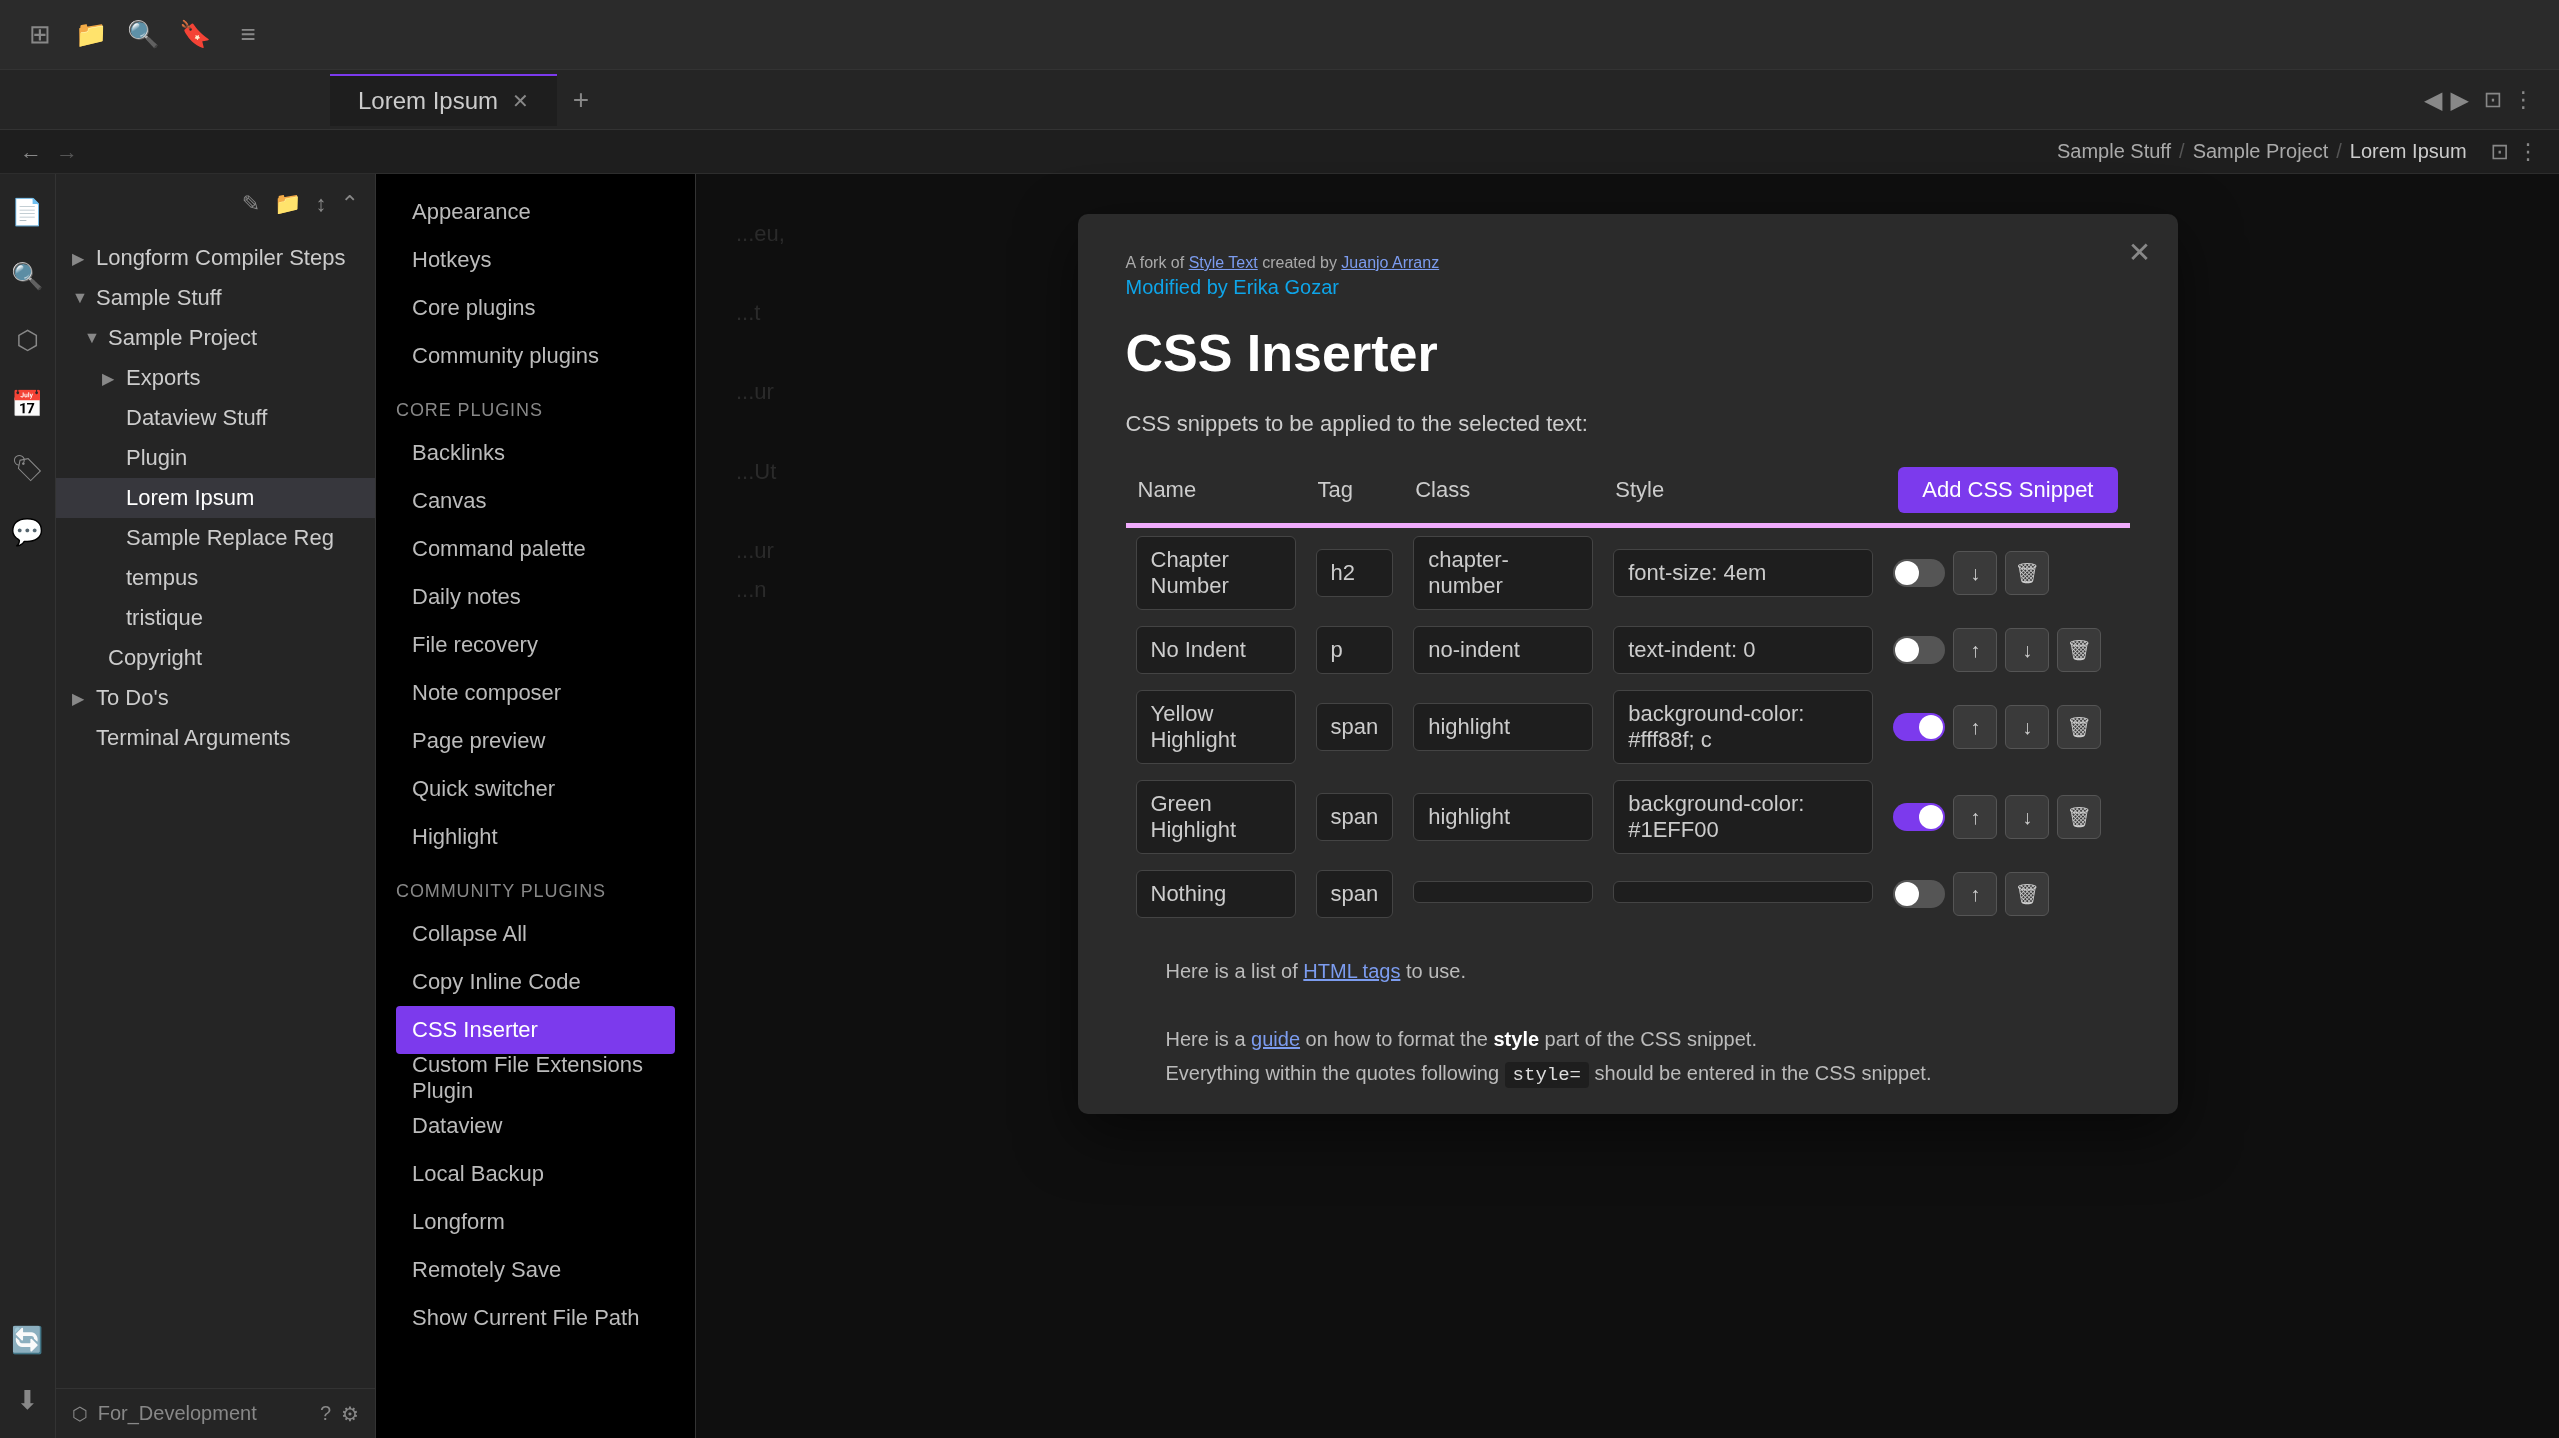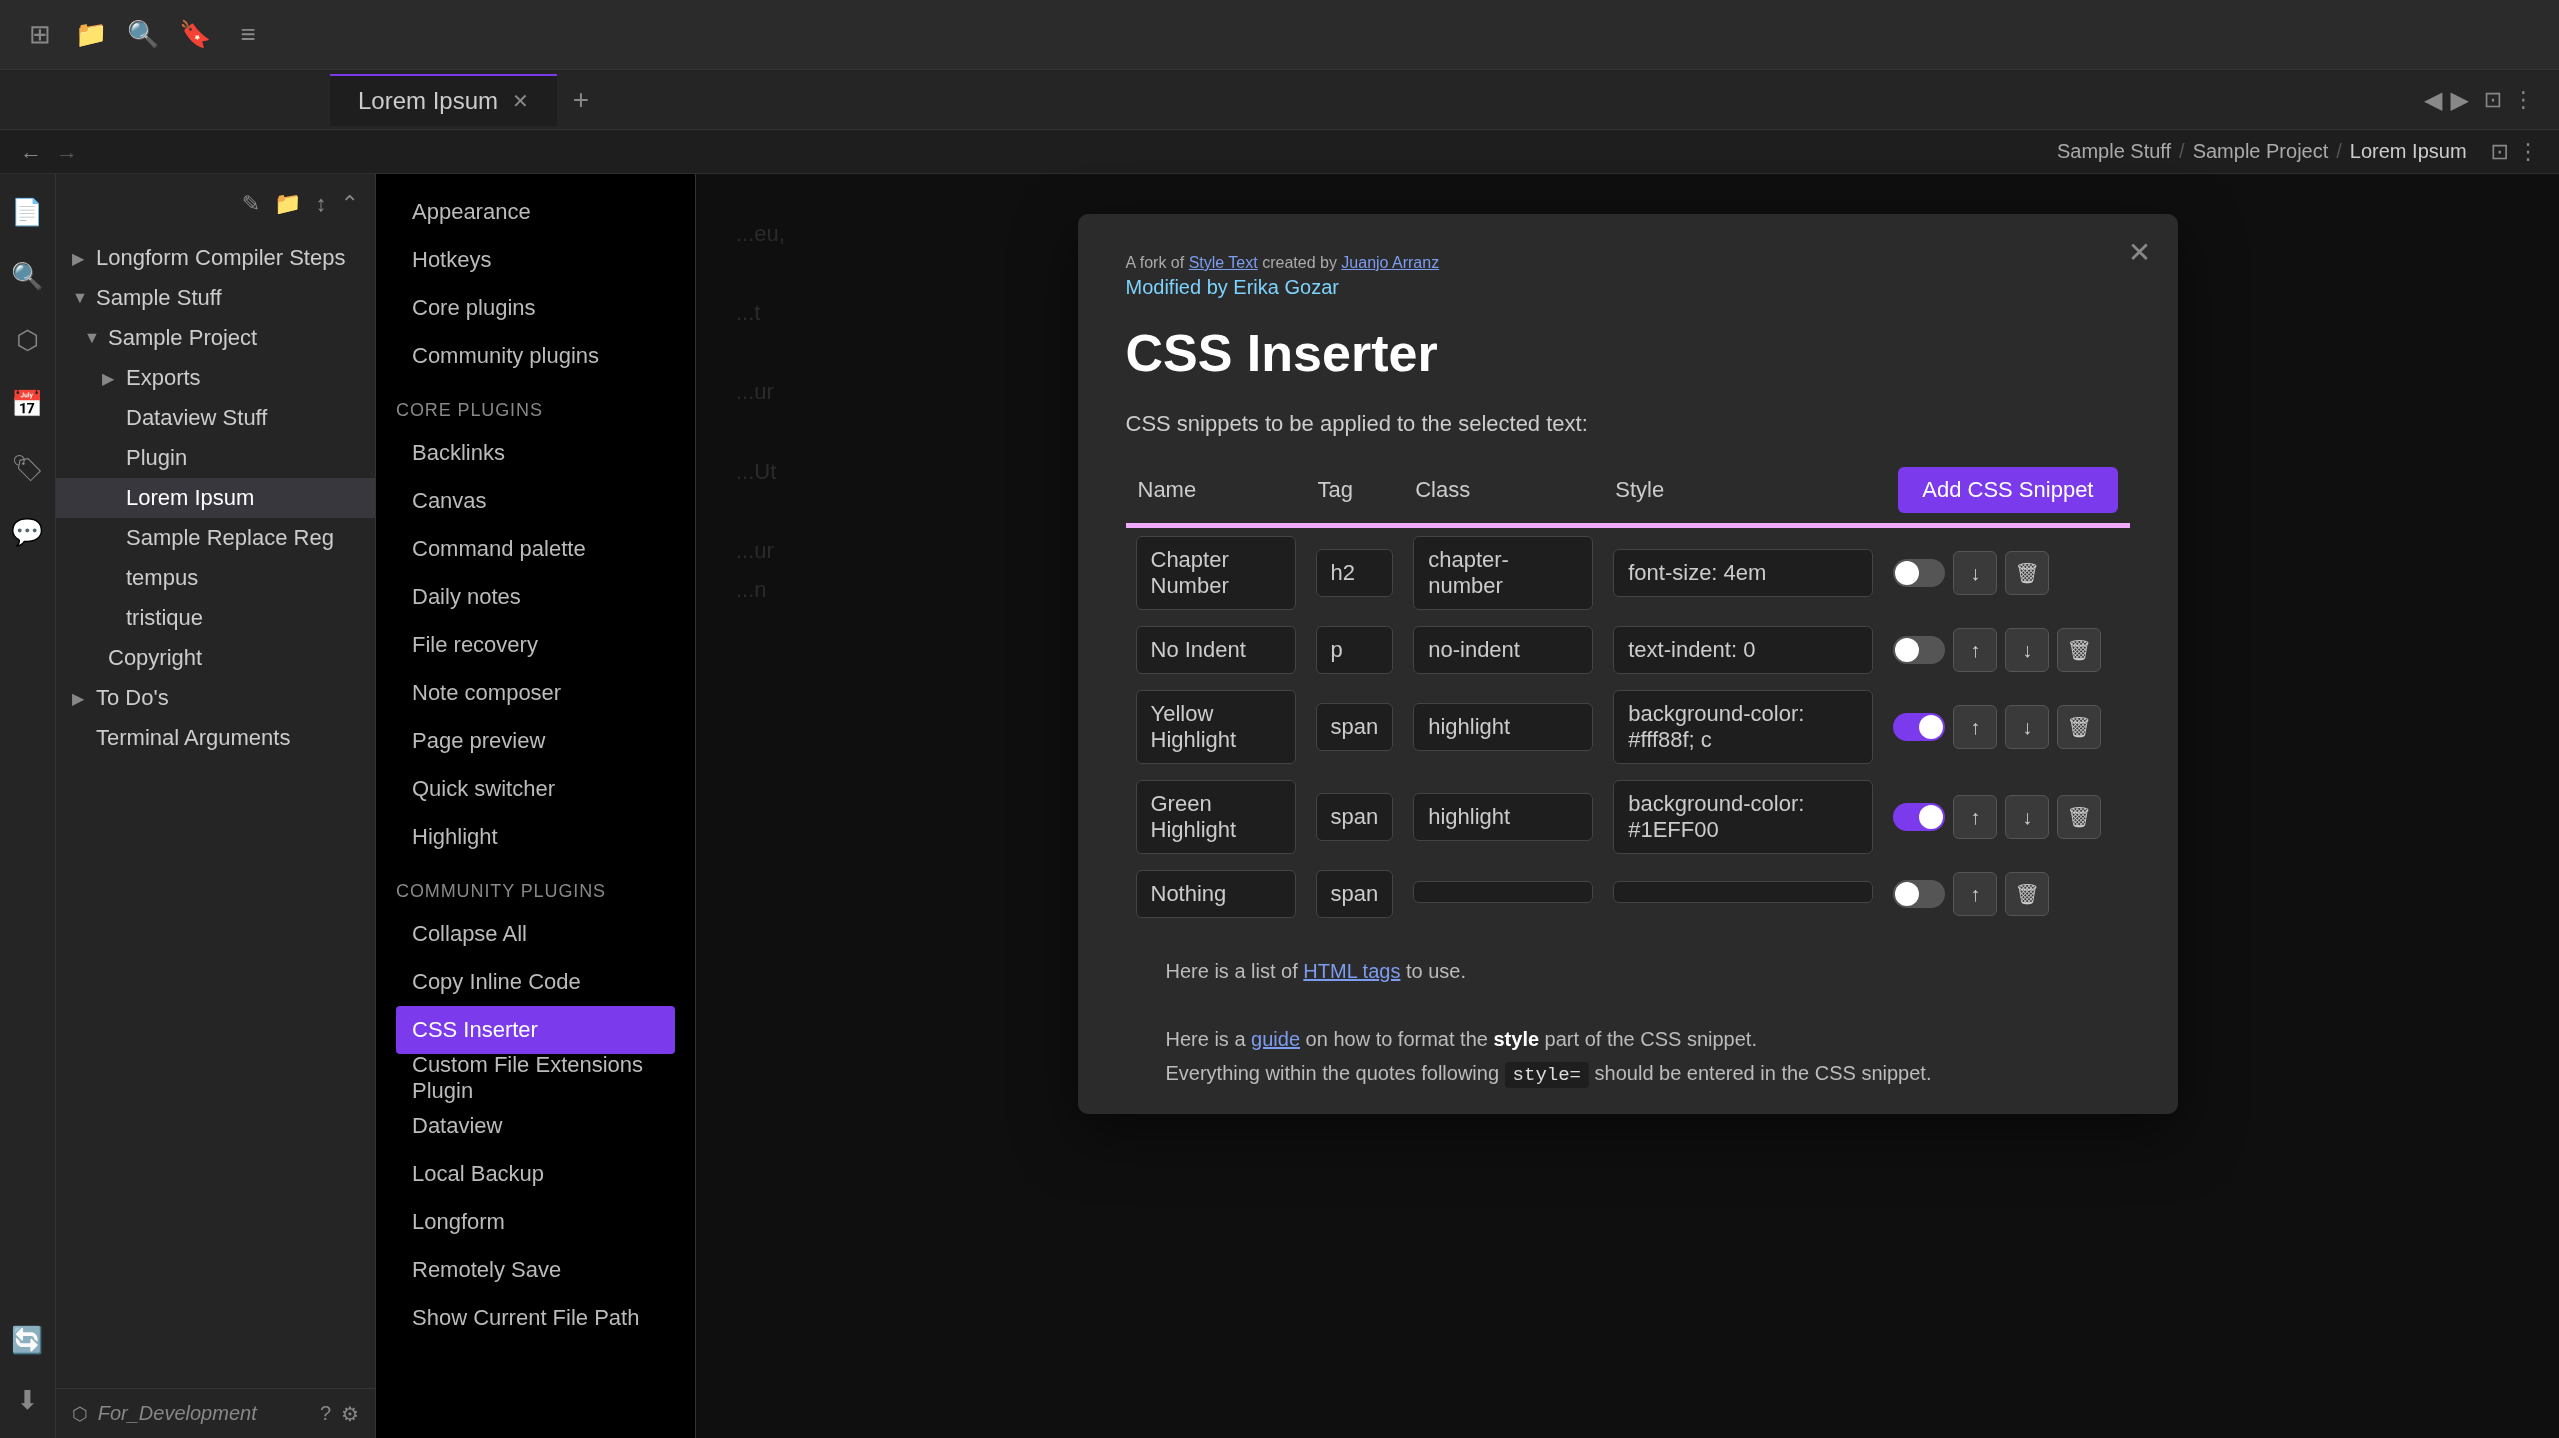--- a/index.html
+++ b/index.html
@@ -222,21 +222,21 @@
       display: flex; align-items: center; justify-content: center;
     }
     .modal-subtitle {
       font-size: 16px;
       color: #aaa;
       margin-bottom: 4px;
     }
     .modal-subtitle a { color: #7c9cef; text-decoration: underline; cursor: pointer; }
     .modal-modified {
       font-size: 20px;
-      color: #7dd3fc;
+      color: #0ea5e9;
       margin-bottom: 24px;
     }
     .modal-title {
       font-size: 52px;
       font-weight: 700;
       color: #fff;
       margin-bottom: 28px;
     }
     .modal-desc {
       font-size: 22px;
@@ -456,21 +456,21 @@
         <span class="arrow">▶</span>
         <span>To Do's</span>
       </div>
       <div class="tree-item indent-0">
         <span class="arrow" style="visibility:hidden;"></span>
         <span>Terminal Arguments</span>
       </div>
     </div>
     <div style="height:50px; border-top:1px solid #333; display:flex; align-items:center; padding:0 16px; gap:10px;">
       <span style="font-size:18px; color:#888;">⬡</span>
-      <span style="font-size:20px; color:#888;font-style:italic;">For_Development</span>
+      <span style="font-size:20px; color:#888;">For_Development</span>
       <span style="margin-left:auto; font-size:20px; color:#888; cursor:pointer;">?</span>
       <span style="font-size:20px; color:#888; cursor:pointer;">⚙</span>
     </div>
   </div>
 
   <div class="settings-sidebar">
     <div class="settings-group">
       <div class="settings-item">
         <span>Appearance</span>
       </div>

